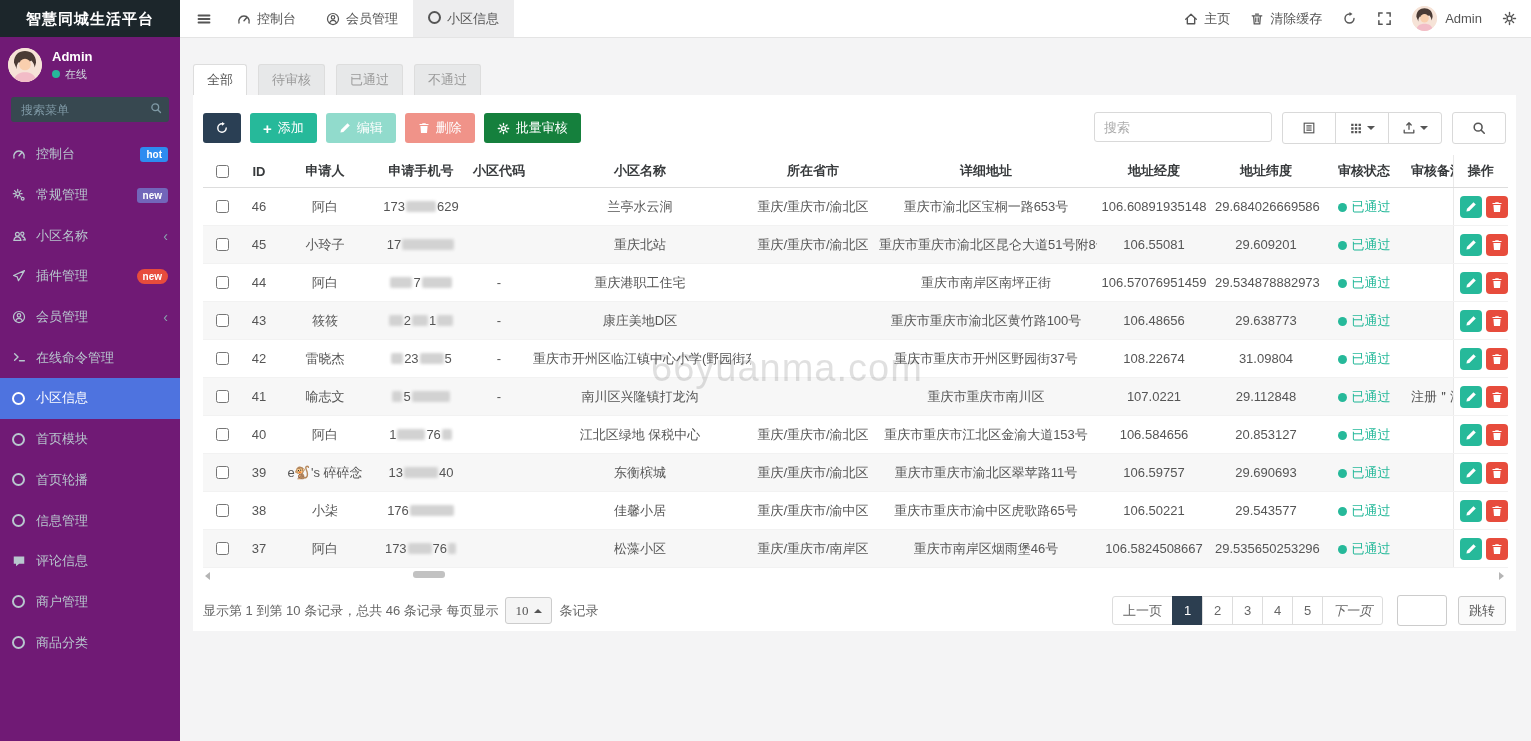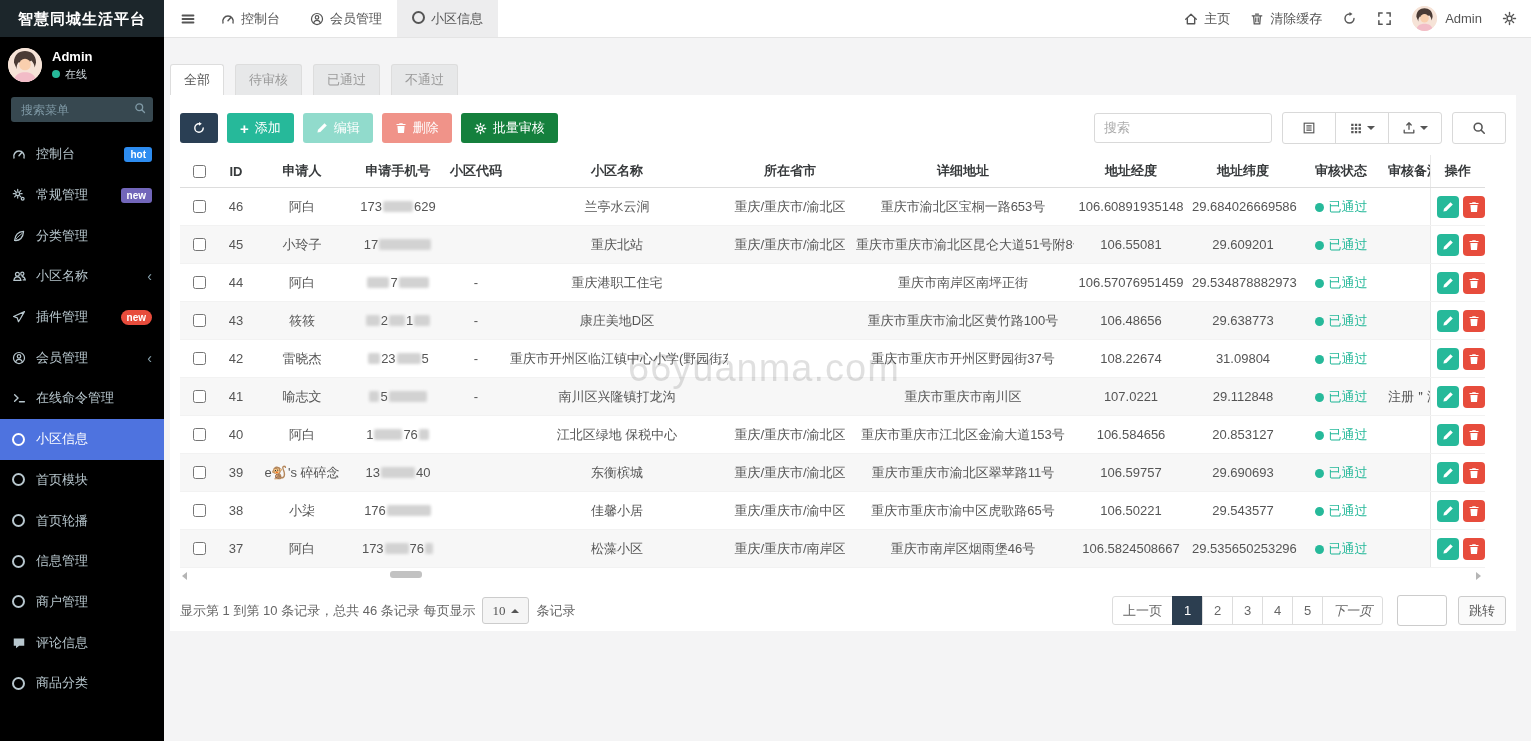--- a/index.html
+++ b/index.html
@@ -1,19 +1,19 @@
 <!DOCTYPE html>
 <html><head>
 <meta charset="utf-8">
 <style>
   html,body{margin:0;padding:0;width:1531px;height:741px;overflow:hidden;
     font-family:"Liberation Sans","DejaVu Sans",sans-serif;background:#f4f4f5;}
   .app{display:flex;width:1531px;height:741px;}
   
-  .sidebar{width:164px;flex-shrink:0;background:#000000;color:#b8c7ce;display:flex;flex-direction:column;}
+  .sidebar{width:180px;flex-shrink:0;background:#701a75;color:#b8c7ce;display:flex;flex-direction:column;}
   .brand{height:37px;line-height:37px;background:#1c262b;color:#fff;font-size:15px;font-weight:bold;text-align:center;letter-spacing:1px;}
   .user-panel{display:flex;align-items:center;gap:10px;padding:11px 10px 9px 8px;}
   .avatar{width:34px;height:34px;border-radius:50%;overflow:hidden;flex-shrink:0;background:#f6e3d7;}
   .avatar svg{display:block;width:100%;height:100%;}
   .user-name{color:#fff;font-size:13px;font-weight:bold;line-height:16px;}
   .user-status{font-size:11px;color:#cfd8dc;display:flex;align-items:center;gap:5px;margin-top:2px;}
   .user-status .gdot{width:8px;height:8px;border-radius:50%;background:#26b99a;display:inline-block;}
   .side-search{margin:6px 11px 4px 11px;position:relative;}
   .side-search input{width:100%;box-sizing:border-box;height:25px;background:#374850;border:none;border-radius:3px;
     color:#ccc;font-size:12px;padding:0 26px 0 10px;outline:none;font-family:inherit;}
@@ -34,38 +34,38 @@
   .hamburger{width:36px;height:37px;display:flex;align-items:center;justify-content:center;color:#555;cursor:pointer;}
   .top-tab{display:flex;align-items:center;gap:6px;padding:0 15px;height:37px;font-size:13px;color:#555;cursor:pointer;}
   .top-tab .icon{color:#555;}
   .top-tab.active{background:#ededee;}
   .topbar-right{margin-left:auto;display:flex;align-items:center;gap:20px;font-size:13px;color:#555;}
   .top-link{display:flex;align-items:center;gap:6px;cursor:pointer;}
   .top-icon-btn{cursor:pointer;color:#555;display:flex;align-items:center;}
   .top-user{display:flex;align-items:center;gap:8px;cursor:pointer;}
   .avatar.sm{width:25px;height:25px;}
   
-  .content{flex:1;padding:26px 15px 0 6px;}
+  .content{flex:1;padding:26px 15px 0 13px;}
   .filter-tabs{display:flex;gap:11px;}
   .ftab{height:30px;line-height:30px;padding:0 13px;font-size:13px;color:#9a9a9a;background:#e7e8e9;
     border:1px solid #dddddd;border-bottom:none;border-radius:3px 3px 0 0;cursor:pointer;}
   .ftab.active{background:#fff;color:#555;}
   .panel{background:#fff;height:536px;padding:17px 10px 0 10px;box-sizing:border-box;position:relative;}
   
   .toolbar{display:flex;align-items:center;margin-bottom:11px;}
   .btn{height:30px;border:none;border-radius:3px;color:#fff;font-size:13px;display:inline-flex;align-items:center;
     gap:6px;padding:0 13px;margin-right:9px;cursor:pointer;font-family:inherit;}
   .btn .icon{color:#fff;}
   .btn-refresh{background:#2a3f54;width:38px;justify-content:center;padding:0;}
   .btn-add{background:#26b99a;}
   .btn-edit{background:#26b99a;opacity:.5;}
   .btn-del{background:#e74c3c;opacity:.6;}
   .btn-batch{background:#15803d;}
   .plus{font-size:15px;font-weight:bold;line-height:1;}
-  .search-area{margin-left:auto;display:flex;align-items:center;font-family:Liberation Mono, monospace;}
+  .search-area{margin-left:auto;display:flex;align-items:flex-start;}
   .search-input{width:158px;height:28px;border:1px solid #d9d9d9;border-radius:3px;padding:0 9px;font-size:13px;color:#555;outline:none;font-family:inherit;}
   .search-input::placeholder{color:#aaa;}
   .tool-group{display:flex;margin-left:10px;}
   .tool-btn{min-width:36px;height:30px;background:#fff;border:1px solid #d9d9d9;display:inline-flex;align-items:center;
     justify-content:center;gap:4px;cursor:pointer;color:#555;padding:0 8px;}
   .tool-group .tool-btn+.tool-btn{margin-left:-1px;}
   .tool-group .tool-btn:first-child{border-radius:3px 0 0 3px;}
   .tool-group .tool-btn:last-child{border-radius:0 3px 3px 0;}
   .tool-btn.single{border-radius:3px;margin-left:10px;}
   .caret-down{width:0;height:0;border-left:4px solid transparent;border-right:4px solid transparent;border-top:4px solid #555;display:inline-block;}
@@ -156,29 +156,20 @@
               <circle cx="6.5" cy="6.5" r="2.2"></circle>
               <path d="M6.5 1.5v1.6M6.5 9.9v1.6M1.5 6.5h1.6M9.9 6.5h1.6M3 3l1.1 1.1M9 9l1.1 1.1M10.1 3 9 4.1M4.1 9 3 10.1"></path>
               <circle cx="12.2" cy="12.2" r="1.6"></circle>
             </svg>
           </span>
           <span class="nav-label">常规管理</span>
           <span class="badge" style="background:#7266ba">new</span>
         </div>
         <div class="nav-item">
           <span class="icon">
-            <svg width="14" height="14" viewBox="0 0 16 16" fill="none" stroke="currentColor" stroke-width="1.5" stroke-linejoin="round">
-              <path d="M13.2 2.8C6.8 3.2 3.6 7 3 13.1c6.1.6 9.6-3 10.2-10.3z"></path>
-              <path d="M4.6 11.4C7 8.5 9.4 6.6 11.8 4.9" stroke-width="1.1"></path>
-            </svg>
-          </span>
-          <span class="nav-label">分类管理</span>
-        </div>
-        <div class="nav-item">
-          <span class="icon">
             <svg width="15" height="14" viewBox="0 0 16 16" fill="none" stroke="currentColor" stroke-width="1.4" stroke-linecap="round">
               <circle cx="5.6" cy="6" r="2.2"></circle>
               <path d="M1.6 13c.4-2.6 2-4 4-4s3.6 1.4 4 4z"></path>
               <circle cx="11.2" cy="5.4" r="1.8"></circle>
               <path d="M11 8.8c1.9.2 3.2 1.5 3.6 3.7h-2.4"></path>
             </svg>
           </span>
           <span class="nav-label">小区名称</span>
           <span class="chev">‹</span>
         </div>
@@ -230,31 +221,31 @@
           <span class="nav-label">首页轮播</span>
         </div>
         <div class="nav-item">
           <span class="icon">
             <span class="ring"></span>
           </span>
           <span class="nav-label">信息管理</span>
         </div>
         <div class="nav-item">
           <span class="icon">
-            <span class="ring"></span>
-          </span>
-          <span class="nav-label">商户管理</span>
-        </div>
-        <div class="nav-item">
-          <span class="icon">
             <svg width="14" height="14" viewBox="0 0 16 16">
               <path d="M2 2.8h12v8.2H8.2L4.6 14v-3H2z" fill="currentColor"></path>
             </svg>
           </span>
           <span class="nav-label">评论信息</span>
+        </div>
+        <div class="nav-item">
+          <span class="icon">
+            <span class="ring"></span>
+          </span>
+          <span class="nav-label">商户管理</span>
         </div>
         <div class="nav-item">
           <span class="icon">
             <span class="ring"></span>
           </span>
           <span class="nav-label">商品分类</span>
         </div>
       </nav>
   </aside>
 

